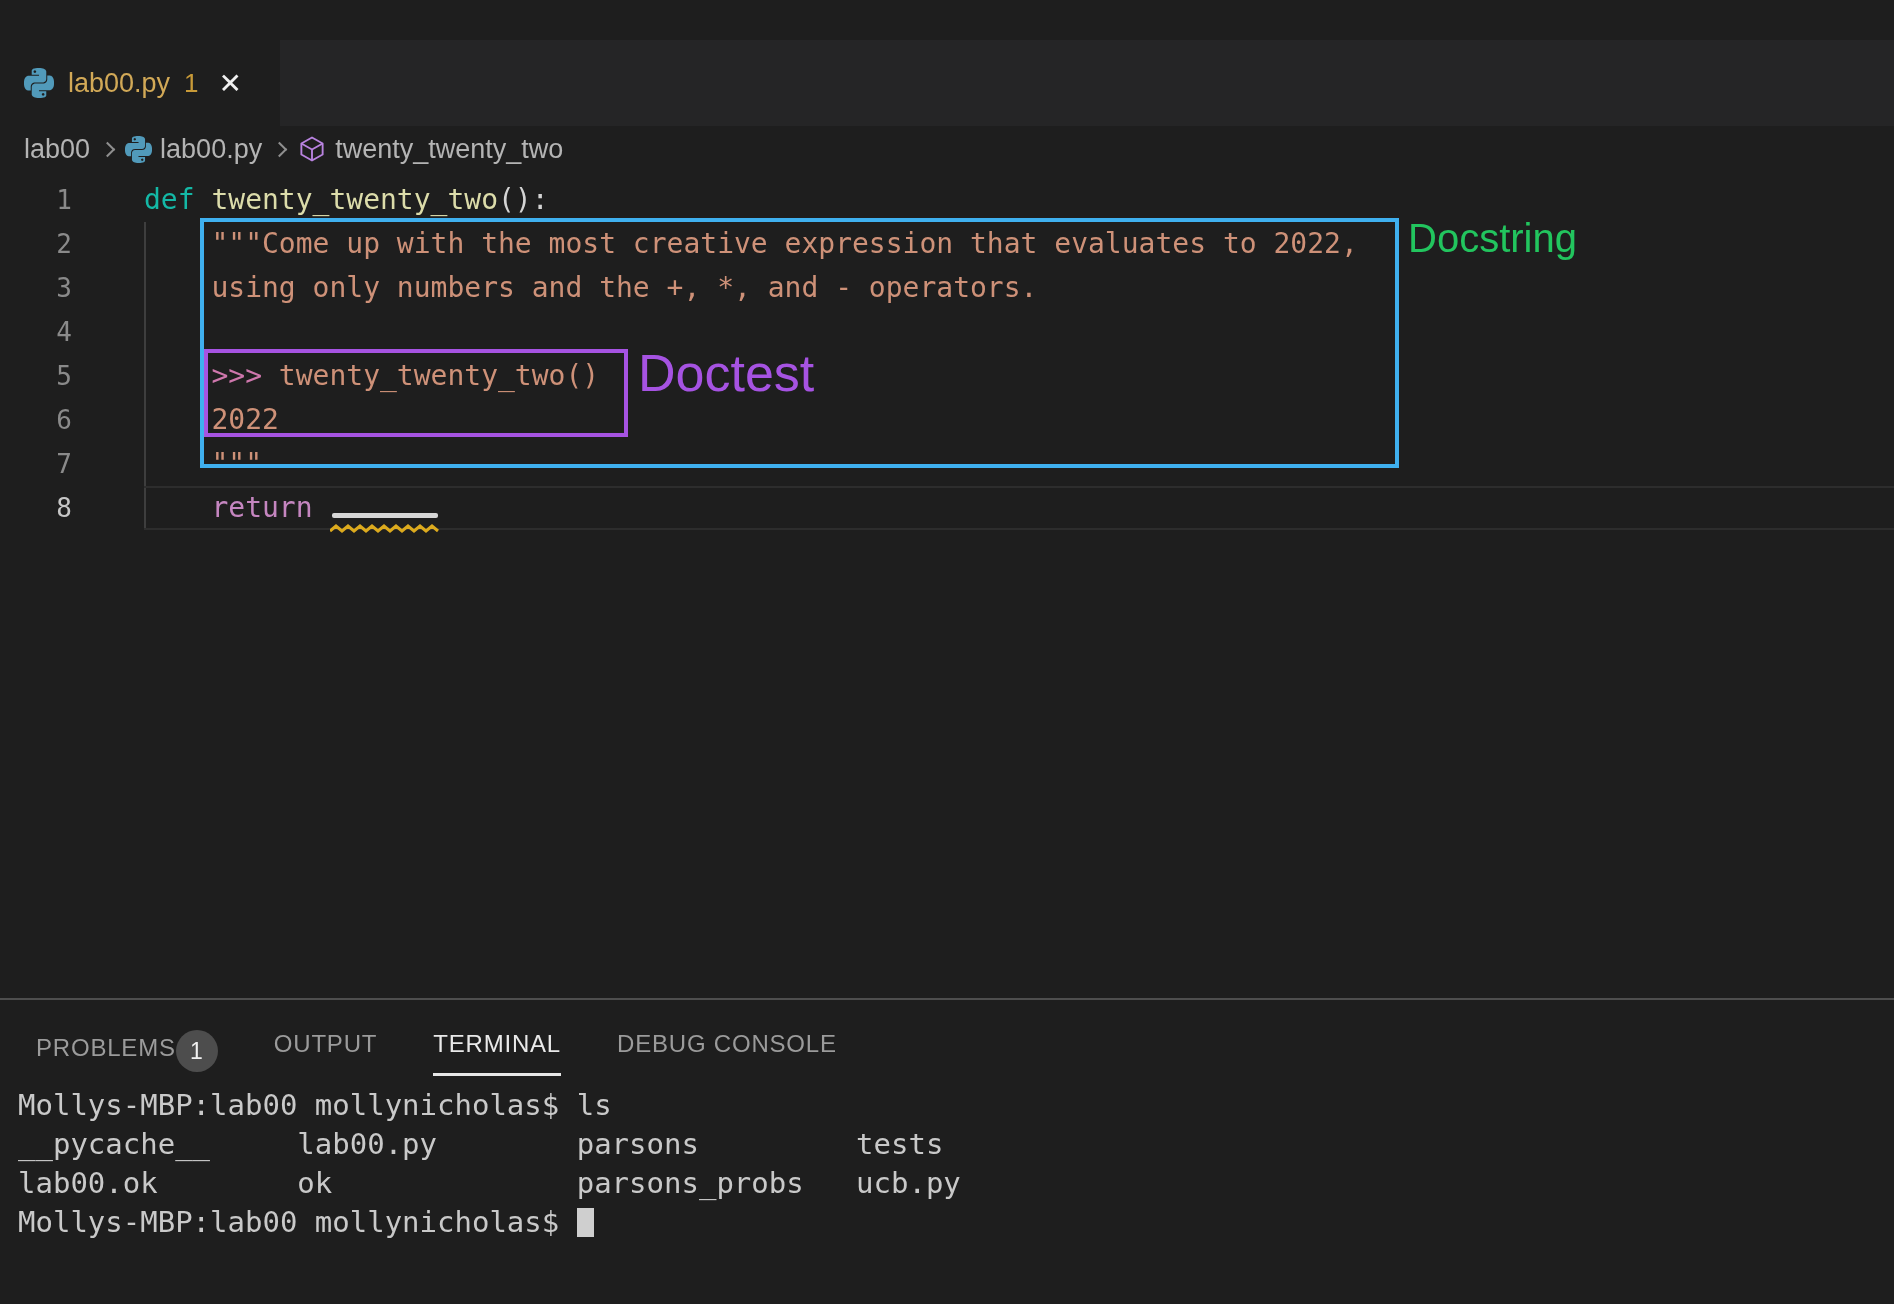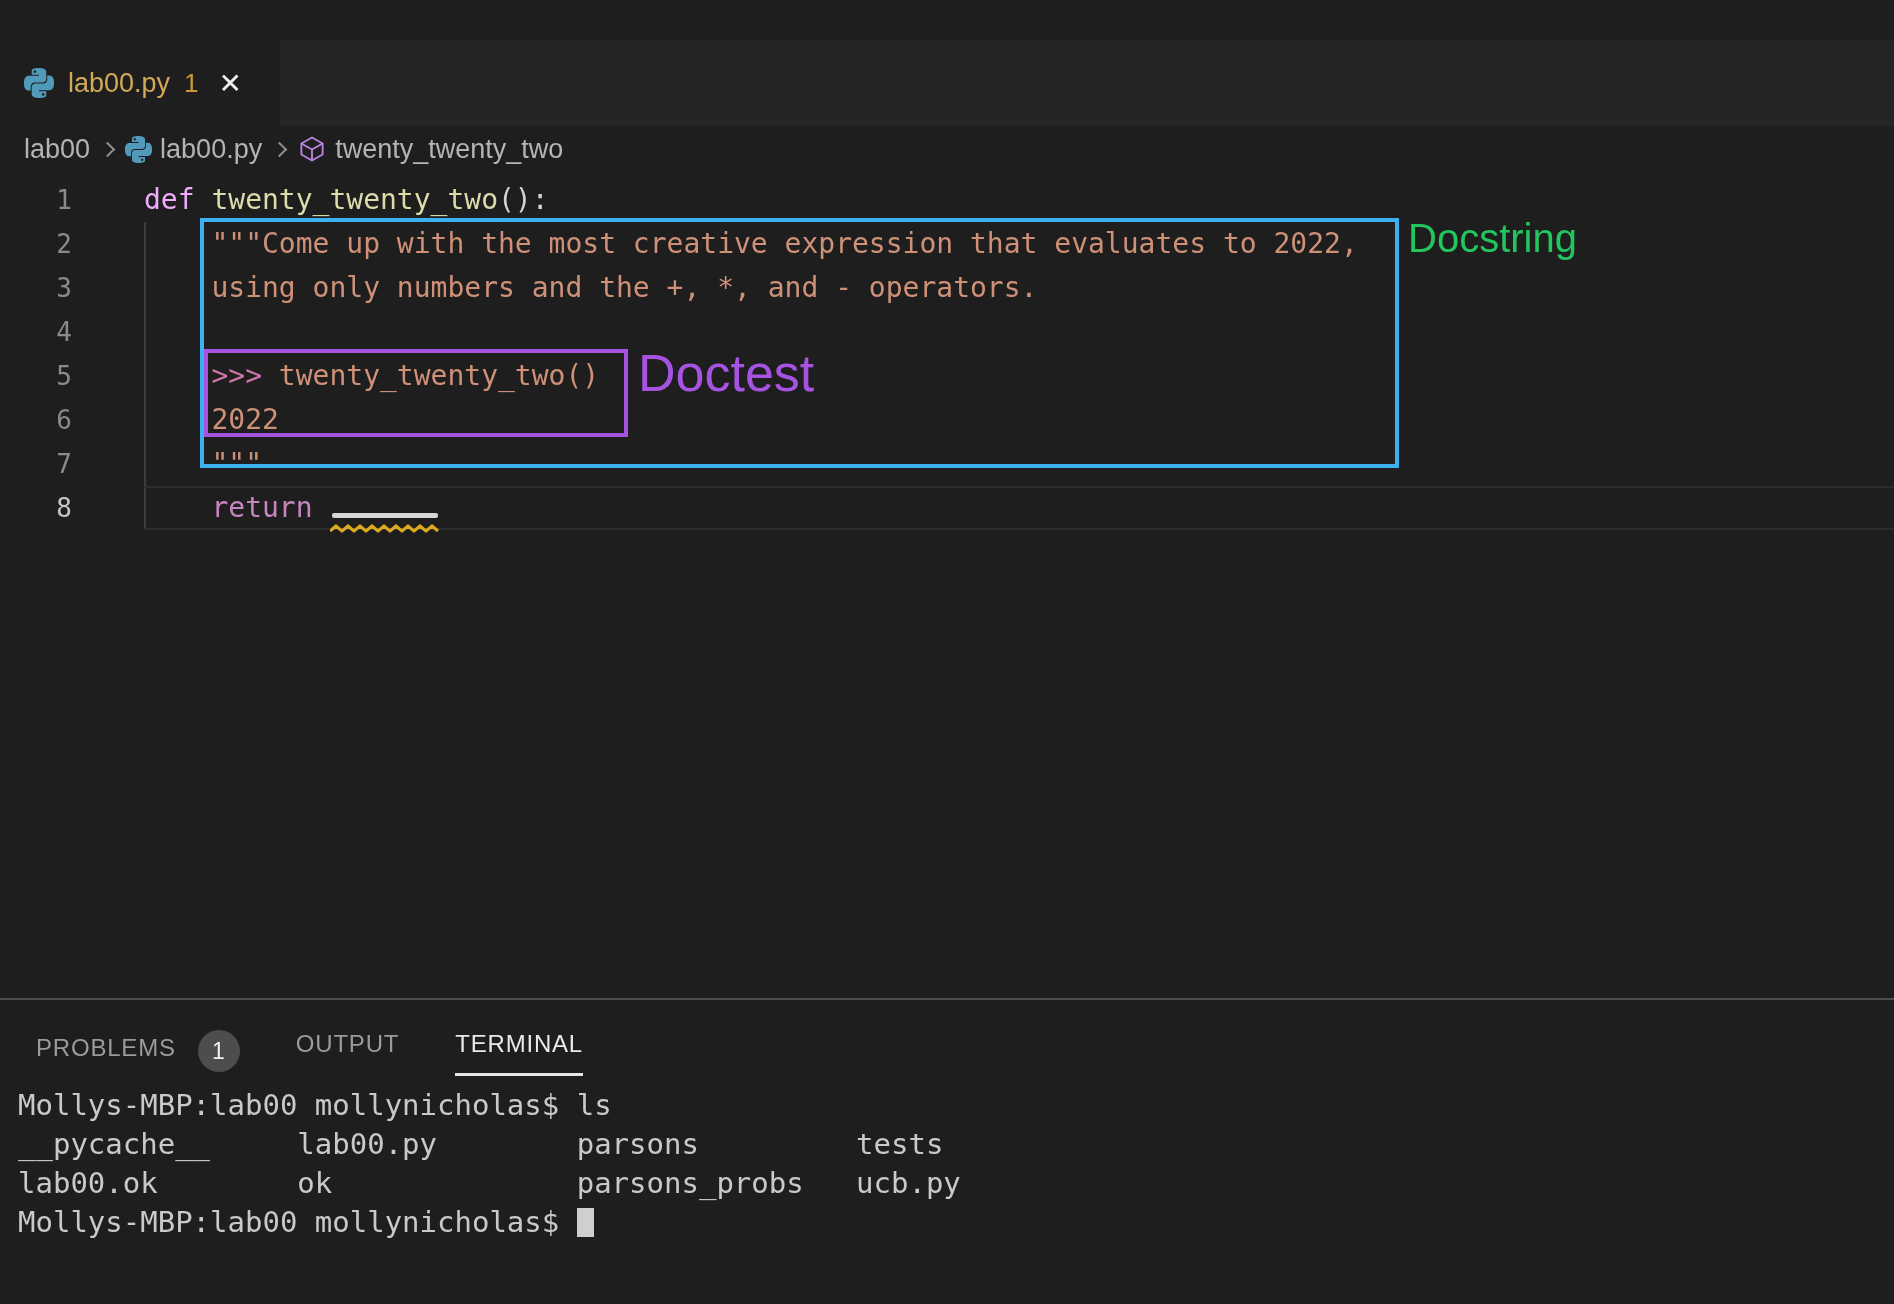--- a/index.html
+++ b/index.html
@@ -30,21 +30,21 @@
   .editor{position:absolute;left:0;top:172px;width:1894px;height:826px;background:#1e1e1e;overflow:hidden;}
   .code-lines{position:absolute;left:0;top:6px;width:1894px;}
   .line{display:flex;height:44px;}
   .ln{width:72px;text-align:right;font-family:"DejaVu Sans Mono","Liberation Mono",monospace;
     font-size:26px;line-height:44px;color:#8a8a8a;flex:0 0 auto;}
   .ln-spacer{width:72px;flex:0 0 auto;}
   .lc{flex:1;margin:0;font-family:"DejaVu Sans Mono","Liberation Mono",monospace;
     font-size:28px;line-height:44px;white-space:pre;color:#d4d4d4;height:44px;box-sizing:border-box;}
   .line.current .lc{border-top:2px solid #2d2d2d;border-bottom:2px solid #2d2d2d;line-height:40px;}
   .line.current .ln{color:#c6c6c6;}
-  .tk-kw{color:#f0abfc;}
+  .tk-kw{color:#14b8a6;}
   .tk-fn{color:#dcdcaa;}
   .tk-pn{color:#d4d4d4;}
   .tk-str{color:#ce9178;}
   .tk-ctrl{color:#c586c0;}
   .tk-prompt{color:#cf77ad;}
   .indent-guide{position:absolute;left:144px;top:50px;width:2px;height:308px;background:#3e3e3e;}
 
   
   .box-cyan{position:absolute;left:200px;top:46px;width:1199px;height:250px;
     border:4px solid #3fb0ef;box-sizing:border-box;}
@@ -52,21 +52,21 @@
   .box-purple{position:absolute;left:204px;top:177px;width:424px;height:88px;
     border:4px solid #a653e2;box-sizing:border-box;}
   .label-purple{position:absolute;left:638px;top:179px;font-size:52px;line-height:44px;color:#a653e2;white-space:nowrap;}
   .white-bar{position:absolute;left:332px;top:341px;width:106px;height:5px;background:#d6d6d6;border-radius:2px;}
   .squiggle{position:absolute;left:330px;top:347px;}
 
   
   .panel-divider{position:absolute;left:0;top:998px;width:1894px;height:2px;background:#4e4e4e;}
   .panel{position:absolute;left:0;top:1000px;width:1894px;height:304px;background:#1e1e1e;}
   .panel-tabs{display:flex;align-items:flex-start;gap:56px;padding:30px 0 0 36px;}
-  .panel-tab{display:flex;align-items:center;gap:22px;font-size:24px;letter-spacing:0.8px;
+  .panel-tab{display:flex;align-items:center;font-size:24px;letter-spacing:0.8px;
     color:#9b9b9b;cursor:default;}
   .panel-tab .pt-label{padding-bottom:15px;border-bottom:3px solid transparent;}
   .panel-tab.active{color:#e9e9e9;}
   .panel-tab.active .pt-label{border-bottom-color:#e7e7e7;}
   .badge{width:42px;height:42px;border-radius:50%;background:#4d4d4d;color:#f0f0f0;
     font-size:23px;display:flex;align-items:center;justify-content:center;margin-bottom:12px;}
   .terminal{position:absolute;left:18px;top:86px;margin:0;
     font-family:"DejaVu Sans Mono","Liberation Mono",monospace;font-size:29px;line-height:39px;
     color:#c9c9c9;white-space:pre;}
   .cursor{display:inline-block;width:17px;height:29px;background:#cfcfcf;vertical-align:-5px;}
@@ -174,20 +174,23 @@
       <div class="panel-tab">
         <span class="pt-label">PROBLEMS</span>
         <span class="badge">1</span>
       </div>
       <div class="panel-tab">
         <span class="pt-label">OUTPUT</span>
       </div>
       <div class="panel-tab active">
         <span class="pt-label">TERMINAL</span>
       </div>
+      <div class="panel-tab">
+        <span class="pt-label">DEBUG CONSOLE</span>
+      </div>
     </div>
     <pre class="terminal"><span>Mollys-MBP:lab00 mollynicholas$ ls
 __pycache__     lab00.py        parsons         tests
 lab00.ok        ok              parsons_probs   ucb.py
 Mollys-MBP:lab00 mollynicholas$ </span><span class="cursor"></span></pre>
   </div>
 
 </div>
 
 </body></html>

